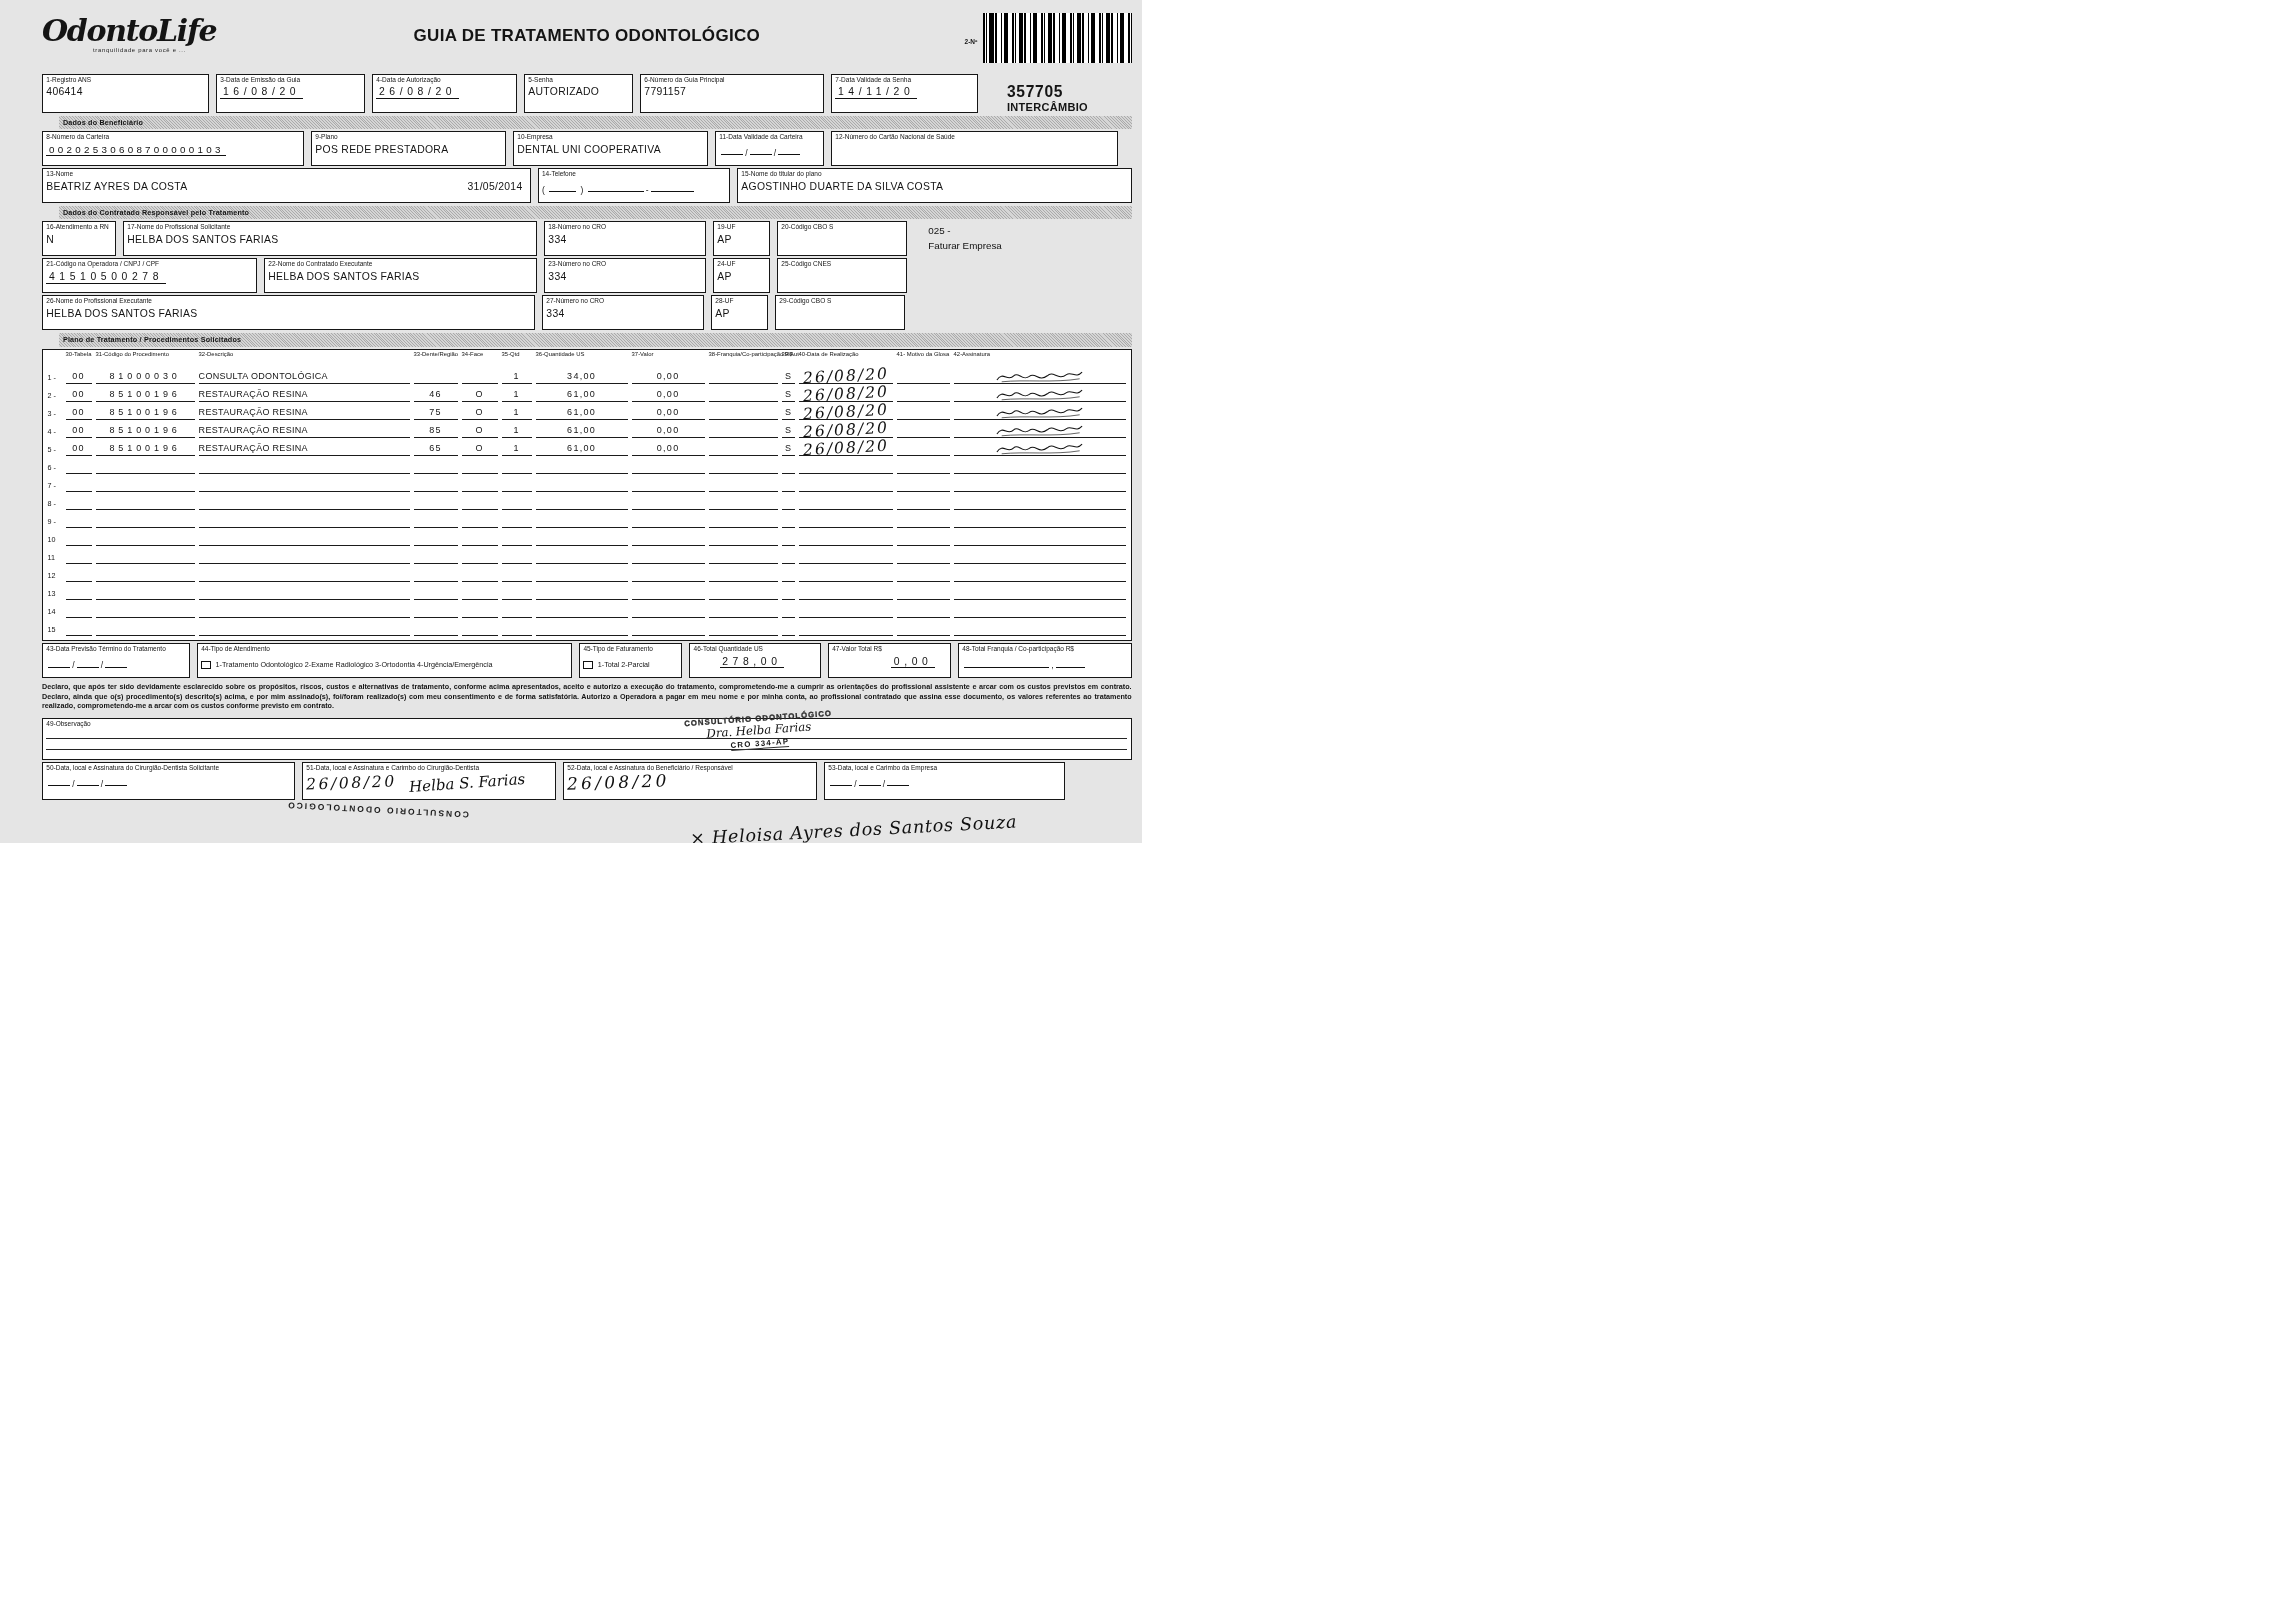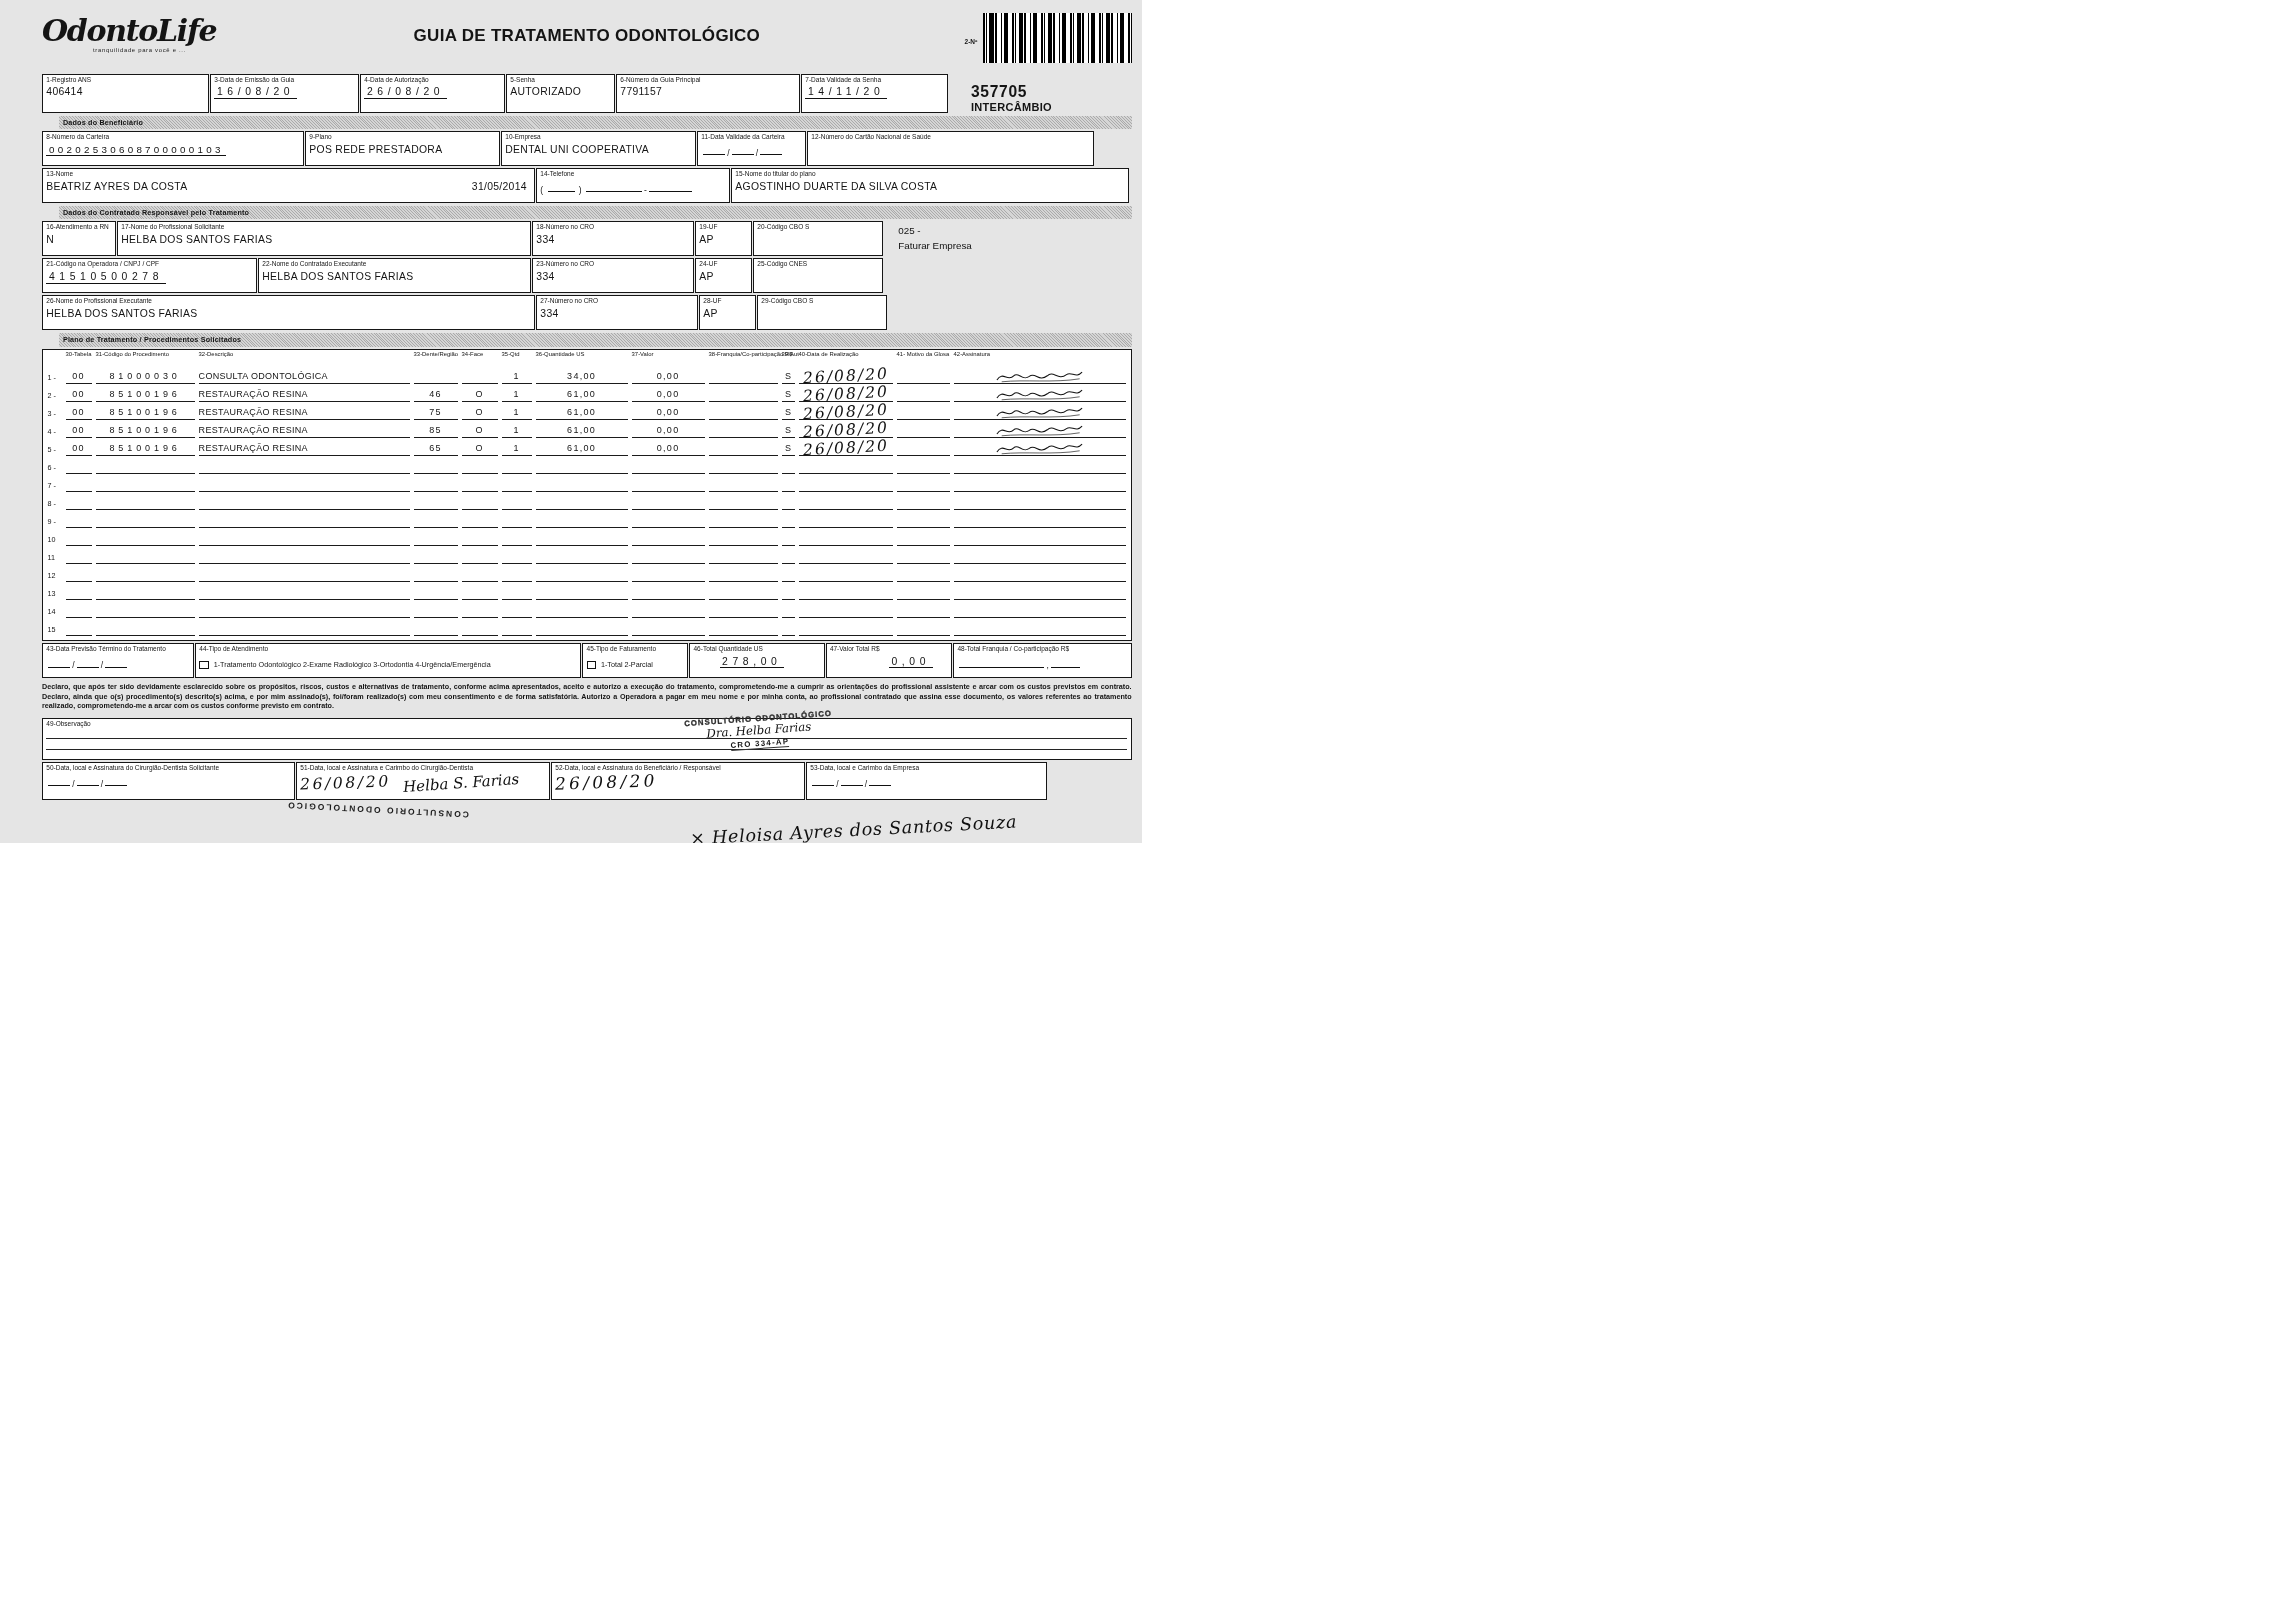--- a/index.html
+++ b/index.html
@@ -12,21 +12,21 @@
   .logo { font-family:"DejaVu Serif", serif; font-style:italic; font-weight:bold; font-size:30px; line-height:1; letter-spacing:-1.3px; }
   .tagline { font-size:5.9px; letter-spacing:0.7px; margin:1.3px 0 0 51px; color:#222; }
   .title-block { flex:1; text-align:center; padding-top:17px; }
   .title-block h1 { margin:0; font-size:17px; letter-spacing:0.3px; font-weight:bold; }
   .code-block { width:215px; display:flex; align-items:flex-end; justify-content:flex-end; gap:5.2px; padding-top:3.9px; }
   .bc-label { font-size:6.5px; font-weight:bold; margin-bottom:18px; }
   .barcode { width:149px; height:50px;
     background:repeating-linear-gradient(90deg,#000 0 2px,#fff 2px 3.3px,#000 3.3px 3.9px,#fff 3.9px 6.5px,#000 6.5px 11px,#fff 11px 12.4px,#000 12.4px 13.7px,#fff 13.7px 17.6px,#000 17.6px 19px,#fff 19px 21px,#000 21px 25.4px,#fff 25.4px 29px); }
 
   
-  .frow { display:flex; gap:1px; margin-top:2px; }
+  .frow { display:flex; gap:7px; margin-top:2px; }
   .box { position:relative; border:1.3px solid #161616; background:#fff; padding:0.7px 3.3px 2px; min-height:35px; }
   .lbl { display:block; font-size:6.5px; line-height:1.15; white-space:nowrap; overflow:visible; }
   .val { display:inline-block; font-size:10.4px; margin-top:3.3px; letter-spacing:0.3px; white-space:nowrap; }
   .comb { letter-spacing:4.6px; border-bottom:1.3px solid #111; padding:0 2.6px 0.7px; }
   .combline { display:inline-block; margin-top:6.5px; font-size:8.5px; }
   .dseg { display:inline-block; font-style:normal; height:8.5px; border-bottom:1.3px solid #111; width:22px; margin:0 2px; }
   .date-right { float:right; margin-right:3.9px; }
   .chk { display:inline-block; width:9.8px; height:8.5px; border:1.3px solid #111; margin-right:4.6px; vertical-align:middle; }
   .opts { font-size:7.2px; }
 

